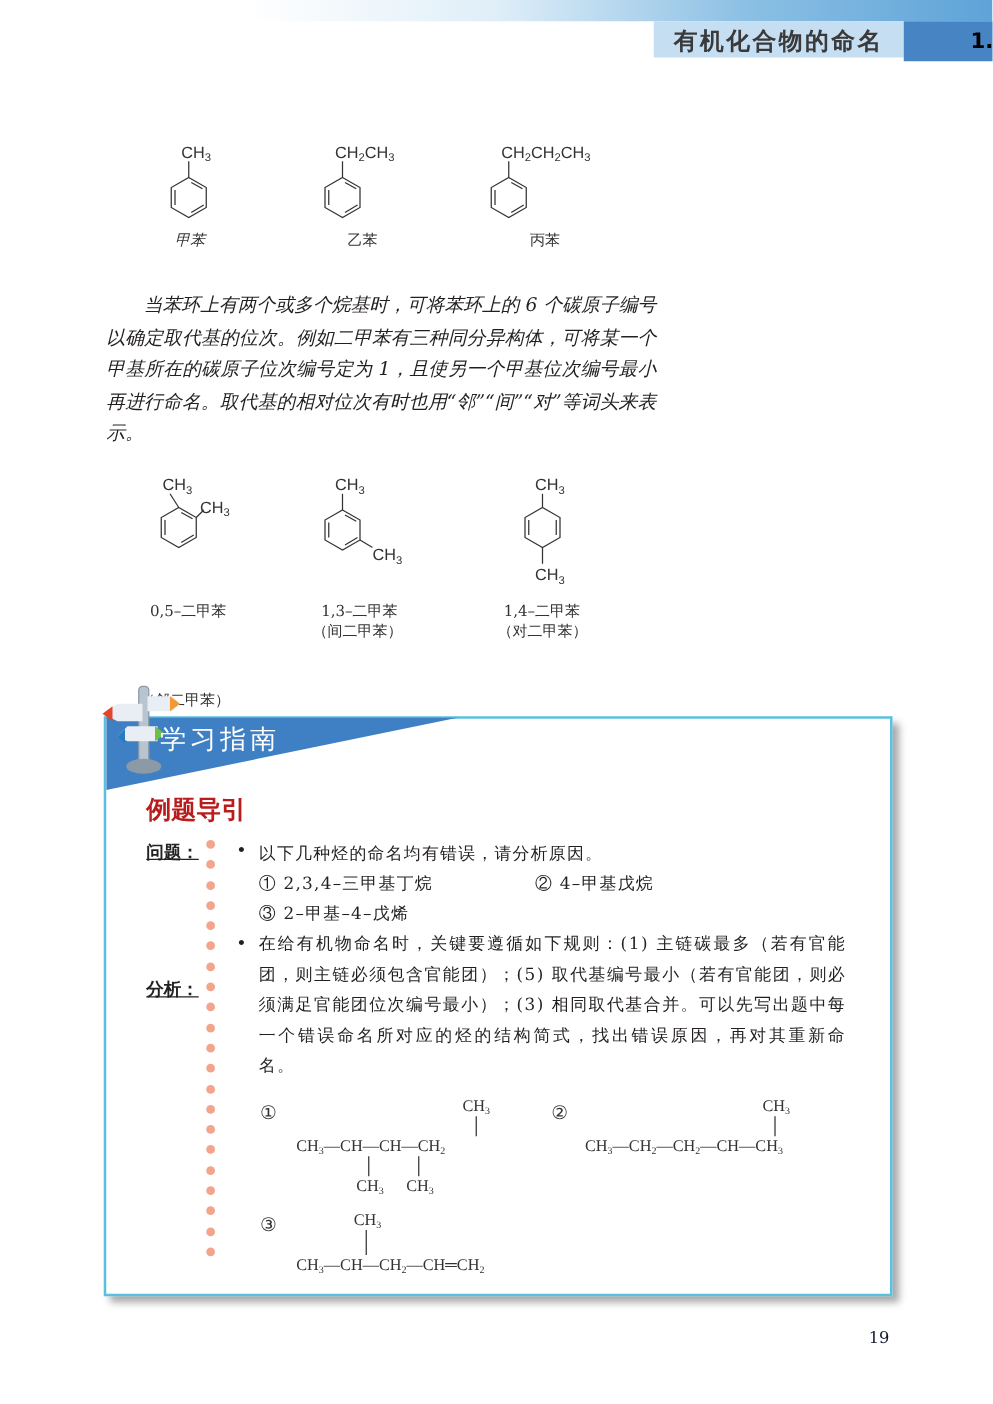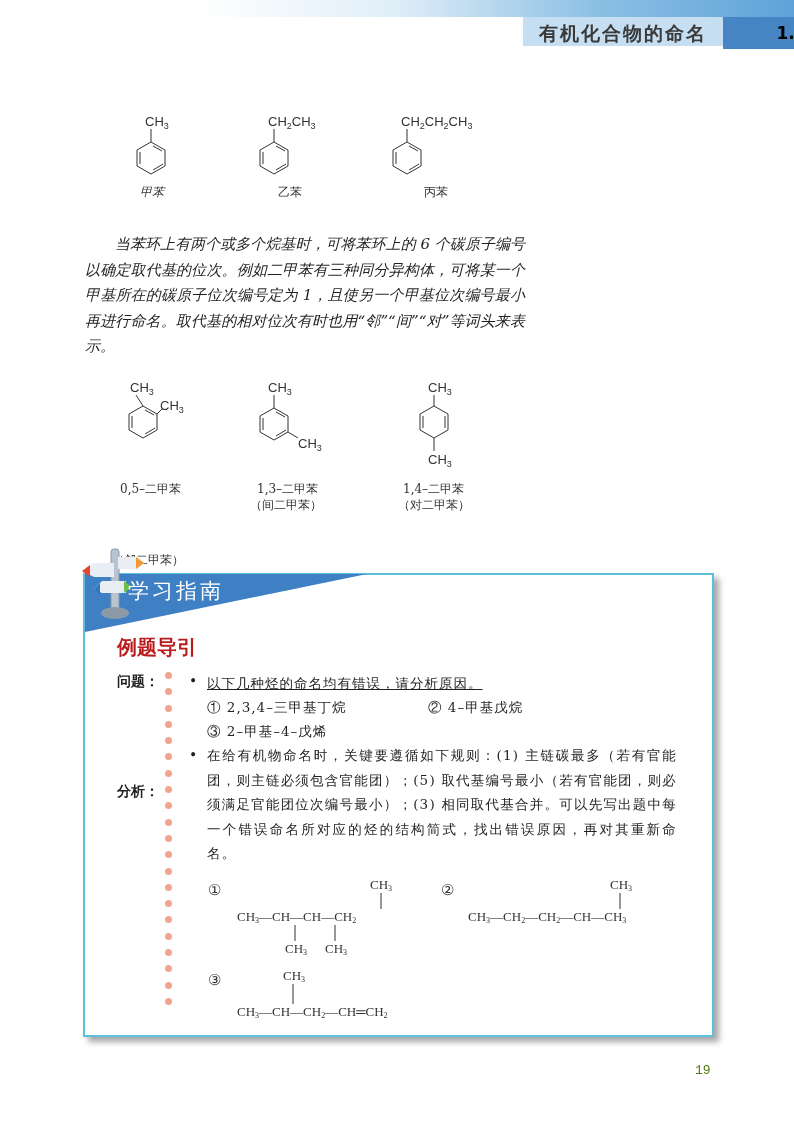--- a/index.html
+++ b/index.html
@@ -50,27 +50,27 @@
   }
   .signpost { position: absolute; left: 80px; top: 545px; width: 70px; height: 80px; }
   .subhead {
     position: absolute; left: 117px; top: 634px;
     font-family: "DejaVu Sans", "Liberation Sans", sans-serif; font-size: 20px; color: #b91c1c; font-weight: bold;
   }
   .dots { position: absolute; left: 165px; top: 672px; width: 10px; }
   .dot { width: 7px; height: 7px; border-radius: 50%; background: #f2a58c; margin-bottom: 9.3px; }
   .row-label {
     position: absolute; font-family: "DejaVu Sans", "Liberation Sans", sans-serif;
-    font-weight: bold; font-size: 14px; color: #222;
+    font-weight: bold; font-size: 14px; color: #222; text-decoration: underline;
   }
   .bullet { position: absolute; font-size: 14px; }
   .q-text { position: absolute; font-size: 13.5px; line-height: 24px; letter-spacing: 1px; white-space: nowrap; }
   .a-text { position: absolute; left: 207px; top: 743px; width: 470px; font-size: 13.5px; line-height: 24.5px; letter-spacing: 1.2px; text-align: justify; }
   .fnum { position: absolute; font-size: 15px; color: #333; }
-  .page-number { position: absolute; left: 695px; top: 1063px; font-size: 13px; color: #4d7c0f; font-family: Liberation Mono, monospace; }
+  .page-number { position: absolute; left: 695px; top: 1063px; font-size: 13px; color: #0f172a; }
 </style>
 </head>
 <body>
 
 <div class="top-band"></div>
 <div class="header-title">有机化合物的命名</div>
 <div class="header-section">1.3</div>
 
 <div class="mol" style="left:130px;top:112px;">
   <svg width="80" height="70">
@@ -195,21 +195,21 @@
   <div class="dot"></div>
     <div class="dot"></div>
     <div class="dot"></div>
     <div class="dot"></div>
     <div class="dot"></div>
   <div class="dot"></div>
 </div>
 
 <div class="row-label" style="left:117px;top:673px;">问题：</div>
 <div class="bullet" style="left:189px;top:673px;">•</div>
-<div class="q-text" style="left:207px;top:671px;text-decoration:underline;">以下几种烃的命名均有错误，请分析原因。</div>
+<div class="q-text" style="left:207px;top:671px;">以下几种烃的命名均有错误，请分析原因。</div>
 <div class="q-text" style="left:207px;top:695px;">① 2,3,4–三甲基丁烷</div>
 <div class="q-text" style="left:428px;top:695px;">② 4–甲基戊烷</div>
 <div class="q-text" style="left:207px;top:719px;">③ 2–甲基–4–戊烯</div>
 
 <div class="row-label" style="left:117px;top:747px;margin-top:36px;">分析：</div>
 <div class="bullet" style="left:189px;top:747px;">•</div>
 <div class="a-text">在给有机物命名时，关键要遵循如下规则：(1) 主链碳最多（若有官能团，则主链必须包含官能团）；(5) 取代基编号最小（若有官能团，则必须满足官能团位次编号最小）；(3) 相同取代基合并。可以先写出题中每一个错误命名所对应的烃的结构简式，找出错误原因，再对其重新命名。</div>
 
 <div class="fnum" style="left:208px;top:881px;">①</div>
 <div class="mol" style="left:235px;top:875px;">

